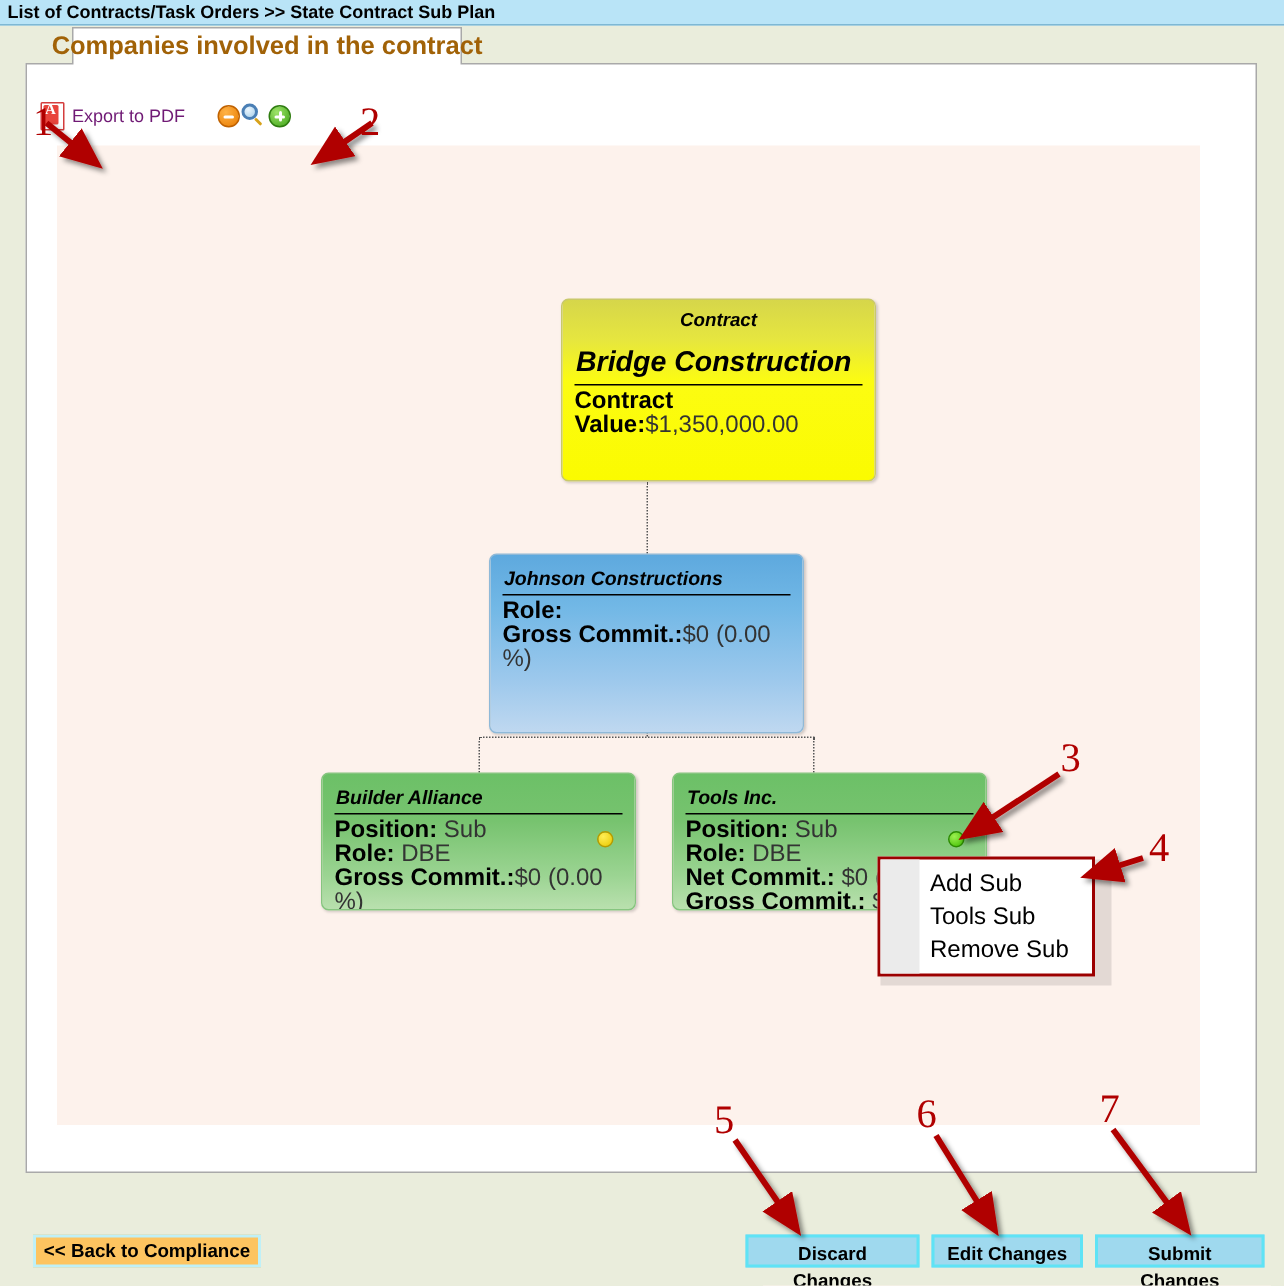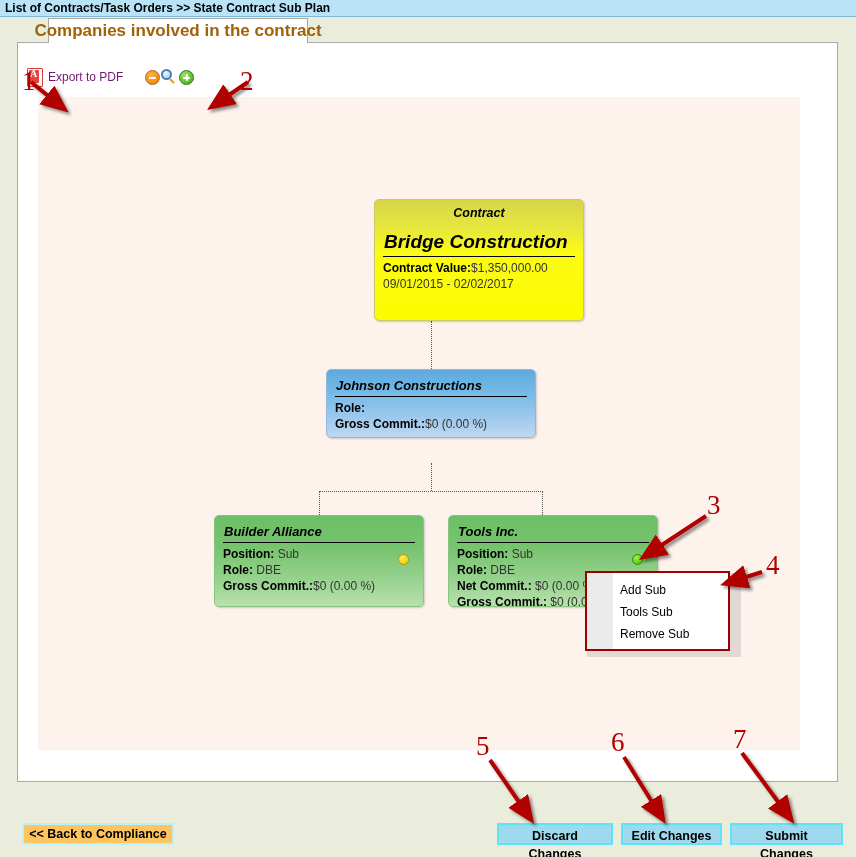--- a/index.html
+++ b/index.html
@@ -131,21 +131,21 @@
     border-radius:5px;
     box-sizing:border-box;
     box-shadow:1px 1px 2px rgba(0,0,0,.18);
     overflow:hidden;
   }
   .node .rowline{
     border-bottom:1px solid #000;
     margin:3px 8px 0 8px;
     height:0;
   }
-  .node .fields{padding:3px 8px 0 8px;line-height:16px;font-size:12px;}
+  .node .fields{padding:3px 8px 0 8px;line-height:16px;font-size:16px;}
   .node .fields b{font-weight:bold;color:#000;}
   .node .fields span.val{font-weight:normal;color:#333;}
 
   
   #node-contract{
     left:288px;top:102px;width:210px;height:122px;
     background:linear-gradient(to bottom,#d6d64a 0%,#e6e63f 22%,#fcfc12 45%,#fbfb00 100%);
     border:1px solid #c9c96a;
     margin-left:48px;
   }
@@ -153,21 +153,21 @@
     text-align:center;font-style:italic;font-weight:bold;
     font-size:12.5px;padding-top:6px;color:#000;
   }
   #node-contract .name{
     font-style:italic;font-weight:bold;font-size:19px;
     padding:11px 0 0 9px;color:#000;
   }
 
   
   #node-prime{
-    left:288px;top:272px;width:210px;height:69px;
+    left:288px;top:272px;width:210px;height:120px;
     background:linear-gradient(to bottom,#5ea9de 0%,#72b8e6 30%,#9cc8ec 70%,#bfd8f0 100%);
     border:1px solid #8fb9d8;
   }
   #node-prime .name{
     font-style:italic;font-weight:bold;font-size:13px;
     padding:8px 0 0 9px;color:#000;
   }
 
   
   .node-sub{
@@ -207,21 +207,21 @@
     z-index:20;
   }
   #context-menu .gutter{
     position:absolute;left:0;top:0;width:26px;height:100%;
     background:#ebebeb;
   }
   #context-menu .items{
     position:relative;padding:6px 0 0 33px;
   }
   #context-menu .menu-item{
-    font-size:12px;color:#000;line-height:22px;cursor:pointer;
+    font-size:16px;color:#000;line-height:22px;cursor:pointer;
     white-space:nowrap;
   }
   #context-menu-shadow{
     position:absolute;left:549px;top:476px;
     width:154px;height:84px;background:rgba(0,0,0,.10);
     z-index:19;
   }
   
   .btn{
     position:absolute;
@@ -288,21 +288,20 @@
   <div class="conn-h" style="left:281px;top:394px;width:224px;"></div>
   <div class="conn-v" style="left:281px;top:394px;height:24px;"></div>
   <div class="conn-v" style="left:504px;top:394px;height:24px;"></div>
 
   <div class="node" id="node-contract">
     <div class="ctitle">Contract</div>
     <div class="name">Bridge Construction</div>
     <div class="rowline"></div>
     <div class="fields">
       <div><b>Contract Value:</b><span class="val">$1,350,000.00</span></div>
-      <div><span class="val">09/01/2015 - 02/02/2017</span></div>
     </div>
   </div>
 
   <div class="node" id="node-prime">
     <div class="name">Johnson Constructions</div>
     <div class="rowline"></div>
     <div class="fields">
       <div><b>Role:</b> <span class="val"></span></div>
       <div><b>Gross Commit.:</b><span class="val">$0 (0.00 %)</span></div>
     </div>

